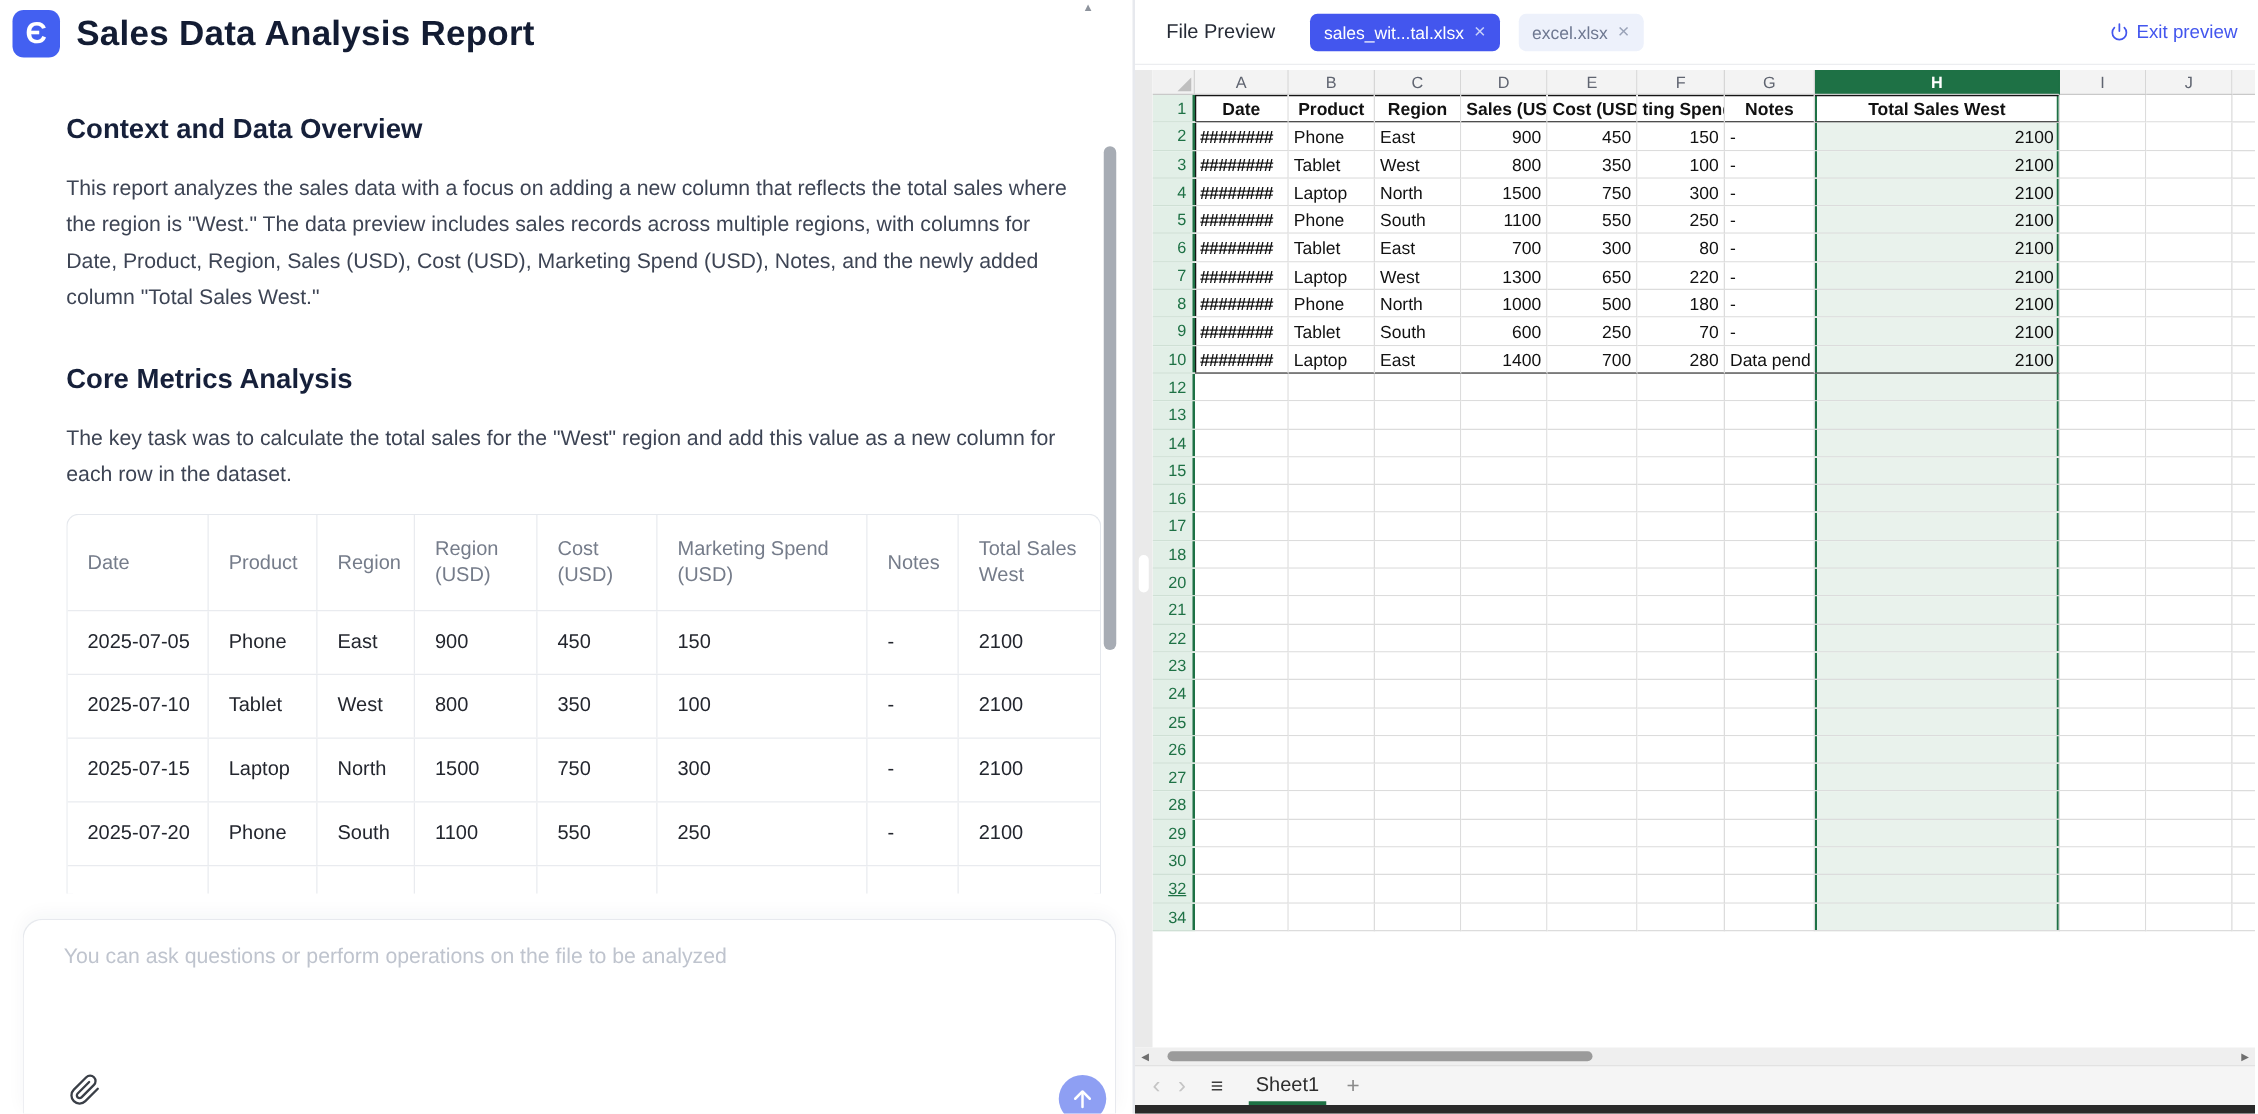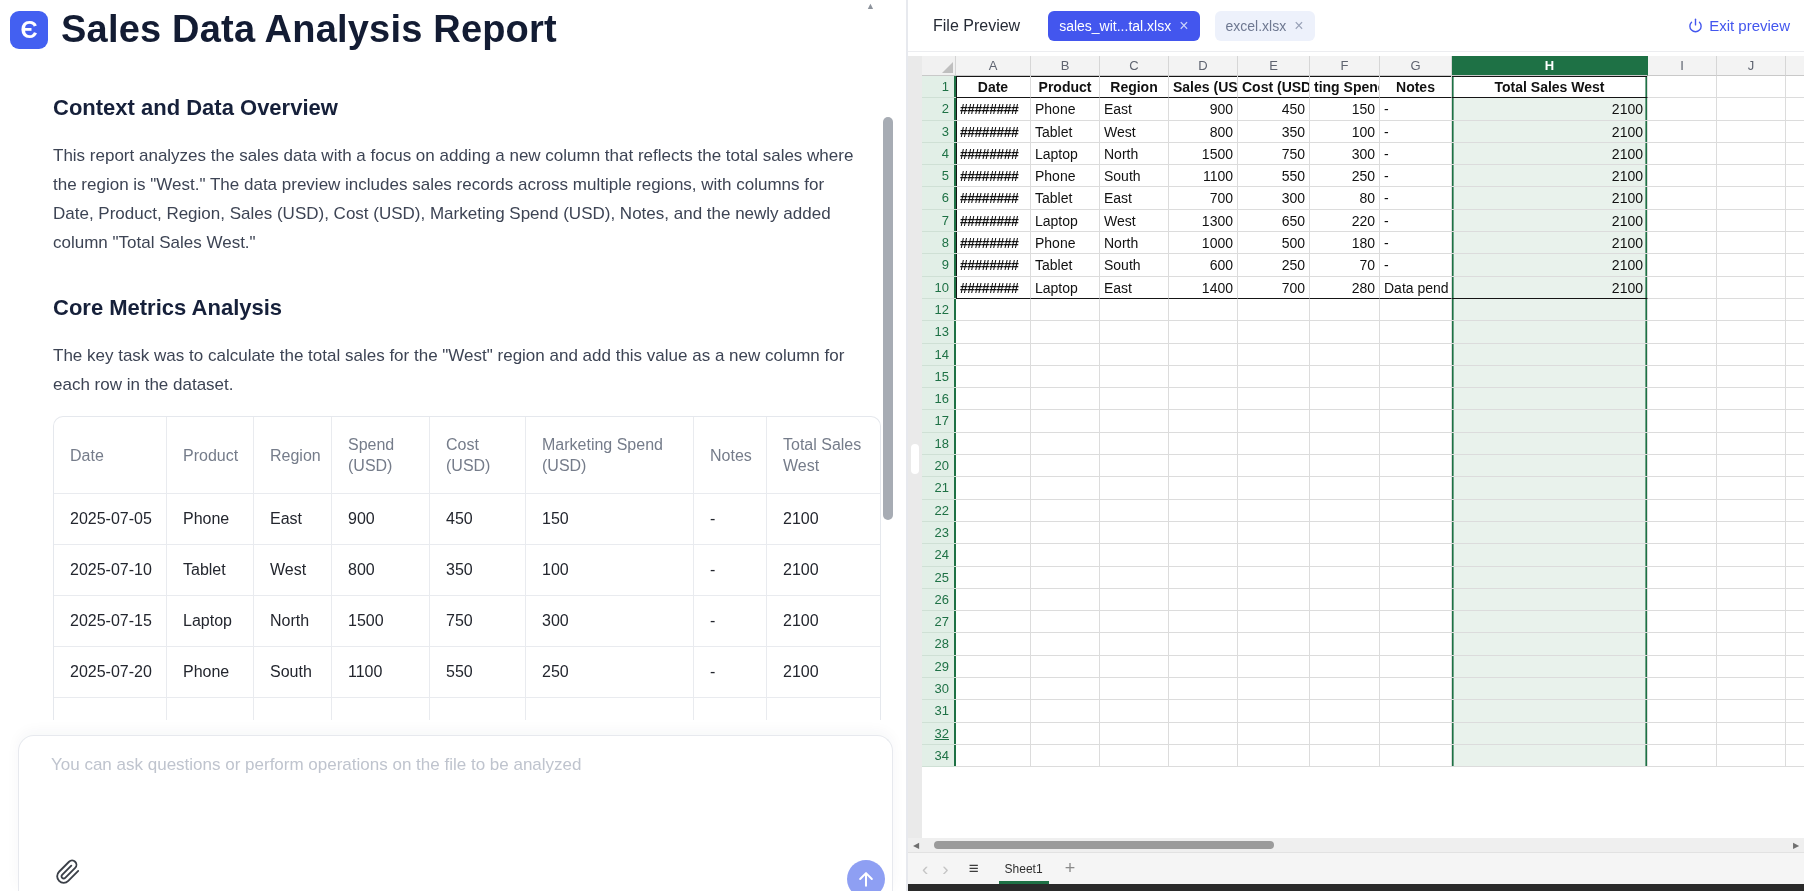--- a/index.html
+++ b/index.html
@@ -6,21 +6,21 @@
   html,body { width:1806px; height:891px; overflow:hidden; }
   body { font-family:"Liberation Sans", sans-serif; background:#fff; }
   .app { position:relative; width:1806px; height:891px; display:flex; }
 
   
   .left { position:relative; width:908px; height:891px; background:#fff; overflow:hidden;
           border-right:2px solid #E7E9EE; padding:8px 40px 0 53px; }
   .rep-head { display:flex; align-items:center; gap:13px; margin-left:-43px; }
   .logo { width:38px; height:38px; border-radius:9px; background:#4360F1; color:#fff;
           display:flex; align-items:center; justify-content:center; font-size:24px; font-weight:700; }
-  .rep-head h1 { font-size:38px; font-weight:700; color:#131C33; letter-spacing:.2px; }
+  .rep-head h1 { font-size:28px; font-weight:700; color:#131C33; letter-spacing:.2px; }
   .left h2 { font-size:22px; font-weight:700; color:#16203A; }
   .h2-1 { margin-top:44px; } .h2-2 { margin-top:38px; } .h2-3 { margin-top:38px; }
   .left p { margin-top:20px; font-size:17px; line-height:29px; color:#3D4454; max-width:836px; }
 
   
   .rtable { margin-top:17px; width:828px; border:1px solid #E5E8ED; border-bottom:none;
             border-radius:10px 10px 0 0; overflow:hidden; }
   .rtr { display:flex; }
   .rtr + .rtr { border-top:1px solid #E9EBEF; }
   .rth, .rtd { flex:0 0 auto; display:flex; align-items:center; padding:0 10px 0 16px;
@@ -84,21 +84,21 @@
   .hscroll { position:absolute; left:0; right:0; top:838px; height:14px; background:#EFEFEF;
              display:flex; align-items:center; }
   .hs-arrow { flex:0 0 16px; font-size:8px; color:#6F6F6F; text-align:center; cursor:pointer; }
   .hs-track { position:relative; flex:1 1 auto; height:14px; }
   .hs-thumb { position:absolute; left:10px; top:3px; width:340px; height:8px; border-radius:4px; background:#9B9B9B; cursor:pointer; }
   .sheetbar { position:absolute; left:0; right:0; top:852px; height:32px; background:#F5F5F5;
               border-top:1px solid #E2E2E2; display:flex; align-items:center; padding-left:14px; }
   .sb-nav { color:#C5C5C5; font-size:19px; margin-right:14px; cursor:pointer; }
   .sb-menu { color:#3C3C3C; font-size:17px; margin:0 14px 0 6px; cursor:pointer; }
   .sb-tab { position:relative; height:32px; display:flex; align-items:center; padding:0 12px; cursor:pointer; }
-  .sb-tab-label { font-size:12px; color:#2E2E2E; }
+  .sb-tab-label { font-size:16px; color:#2E2E2E; }
   .sb-tab-underline { position:absolute; left:6px; right:6px; bottom:0; height:4px; background:#1E7145; }
   .sb-add { color:#8A8A8A; font-size:18px; margin-left:10px; cursor:pointer; }
   .darkstrip { position:absolute; left:0; right:0; top:884px; height:7px; background:#2A2A2A; }
 </style>
 </head>
 <body>
 
 <div class="app">
 
   <section class="left">
@@ -113,21 +113,21 @@
     <p>This report analyzes the sales data with a focus on adding a new column that reflects the total sales where the region is "West." The data preview includes sales records across multiple regions, with columns for Date, Product, Region, Sales (USD), Cost (USD), Marketing Spend (USD), Notes, and the newly added column "Total Sales West."</p>
 
     <h2 class="h2-2">Core Metrics Analysis</h2>
     <p>The key task was to calculate the total sales for the "West" region and add this value as a new column for each row in the dataset.</p>
 
     <div class="rtable" id="rtable">
         <div class="rtr">
           <div class="rth" style="width: 113px; white-space: normal;">Date</div>
           <div class="rth" style="width: 87px; white-space: normal;">Product</div>
           <div class="rth" style="width: 78px; white-space: normal;">Region</div>
-          <div class="rth" style="width: 98px; white-space: normal;">Spend (USD)</div>
+          <div class="rth" style="width: 98px; white-space: normal;">Region (USD)</div>
           <div class="rth" style="width: 96px; white-space: normal;">Cost (USD)</div>
           <div class="rth" style="width: 168px; white-space: normal;">Marketing Spend (USD)</div>
           <div class="rth" style="width: 73px; white-space: normal;">Notes</div>
           <div class="rth" style="width: 115px; white-space: normal;">Total Sales West</div>
         </div>
         <div class="rtr">
           <div class="rtd" style="width: 113px;">2025-07-05</div>
           <div class="rtd" style="width: 87px;">Phone</div>
           <div class="rtd" style="width: 78px;">East</div>
           <div class="rtd" style="width: 98px;">900</div>
@@ -622,34 +622,20 @@
             <div class="cl" style="width: 69px; height: 22.3px; line-height: 22.3px; text-align: right;"></div>
             <div class="cl" style="width: 72px; height: 22.3px; line-height: 22.3px; text-align: right;"></div>
             <div class="cl" style="width: 70px; height: 22.3px; line-height: 22.3px; text-align: right;"></div>
             <div class="cl" style="width: 72px; height: 22.3px; line-height: 22.3px; text-align: left;"></div>
             <div class="cl" style="width: 196px; height: 22.3px; line-height: 22.3px; text-align: right; background: rgb(233, 242, 236); box-shadow: rgb(30, 113, 69) 1.6px 0px 0px inset, rgb(30, 113, 69) -1.6px 0px 0px inset;"></div>
             <div class="cl" style="width: 69px; height: 22.3px; line-height: 22.3px; text-align: left;"></div>
             <div class="cl" style="width: 69px; height: 22.3px; line-height: 22.3px; text-align: left;"></div>
             <div class="fill" style="height: 22.3px;"></div>
           </div>
           <div class="grow">
-            <div class="rh" style="height: 22.3px; line-height: 22.3px;">31</div>
-            <div class="cl" style="width: 75px; height: 22.3px; line-height: 22.3px; text-align: left;"></div>
-            <div class="cl" style="width: 69px; height: 22.3px; line-height: 22.3px; text-align: left;"></div>
-            <div class="cl" style="width: 69px; height: 22.3px; line-height: 22.3px; text-align: left;"></div>
-            <div class="cl" style="width: 69px; height: 22.3px; line-height: 22.3px; text-align: right;"></div>
-            <div class="cl" style="width: 72px; height: 22.3px; line-height: 22.3px; text-align: right;"></div>
-            <div class="cl" style="width: 70px; height: 22.3px; line-height: 22.3px; text-align: right;"></div>
-            <div class="cl" style="width: 72px; height: 22.3px; line-height: 22.3px; text-align: left;"></div>
-            <div class="cl" style="width: 196px; height: 22.3px; line-height: 22.3px; text-align: right; background: rgb(233, 242, 236); box-shadow: rgb(30, 113, 69) 1.6px 0px 0px inset, rgb(30, 113, 69) -1.6px 0px 0px inset;"></div>
-            <div class="cl" style="width: 69px; height: 22.3px; line-height: 22.3px; text-align: left;"></div>
-            <div class="cl" style="width: 69px; height: 22.3px; line-height: 22.3px; text-align: left;"></div>
-            <div class="fill" style="height: 22.3px;"></div>
-          </div>
-          <div class="grow">
             <div class="rh" style="height: 22.3px; line-height: 22.3px; text-decoration: underline;">32</div>
             <div class="cl" style="width: 75px; height: 22.3px; line-height: 22.3px; text-align: left;"></div>
             <div class="cl" style="width: 69px; height: 22.3px; line-height: 22.3px; text-align: left;"></div>
             <div class="cl" style="width: 69px; height: 22.3px; line-height: 22.3px; text-align: left;"></div>
             <div class="cl" style="width: 69px; height: 22.3px; line-height: 22.3px; text-align: right;"></div>
             <div class="cl" style="width: 72px; height: 22.3px; line-height: 22.3px; text-align: right;"></div>
             <div class="cl" style="width: 70px; height: 22.3px; line-height: 22.3px; text-align: right;"></div>
             <div class="cl" style="width: 72px; height: 22.3px; line-height: 22.3px; text-align: left;"></div>
             <div class="cl" style="width: 196px; height: 22.3px; line-height: 22.3px; text-align: right; background: rgb(233, 242, 236); box-shadow: rgb(30, 113, 69) 1.6px 0px 0px inset, rgb(30, 113, 69) -1.6px 0px 0px inset;"></div>
             <div class="cl" style="width: 69px; height: 22.3px; line-height: 22.3px; text-align: left;"></div>

